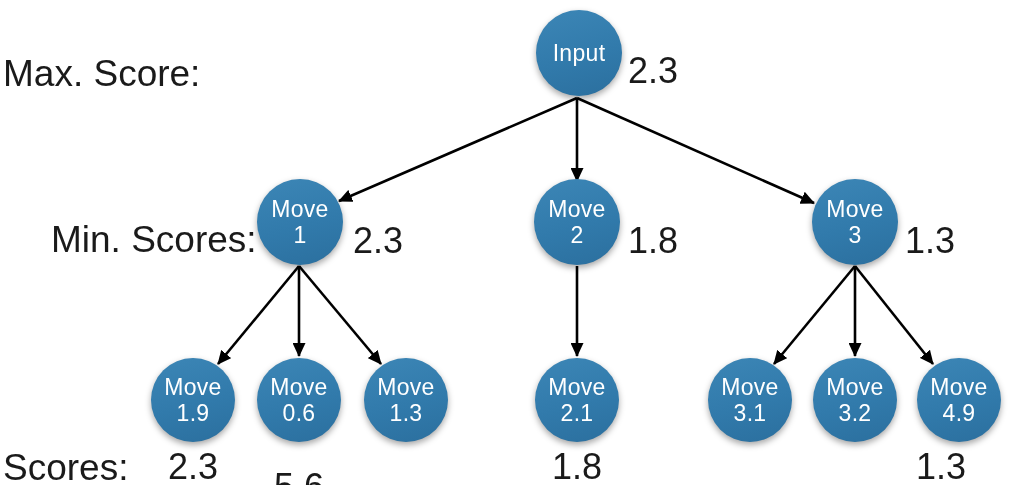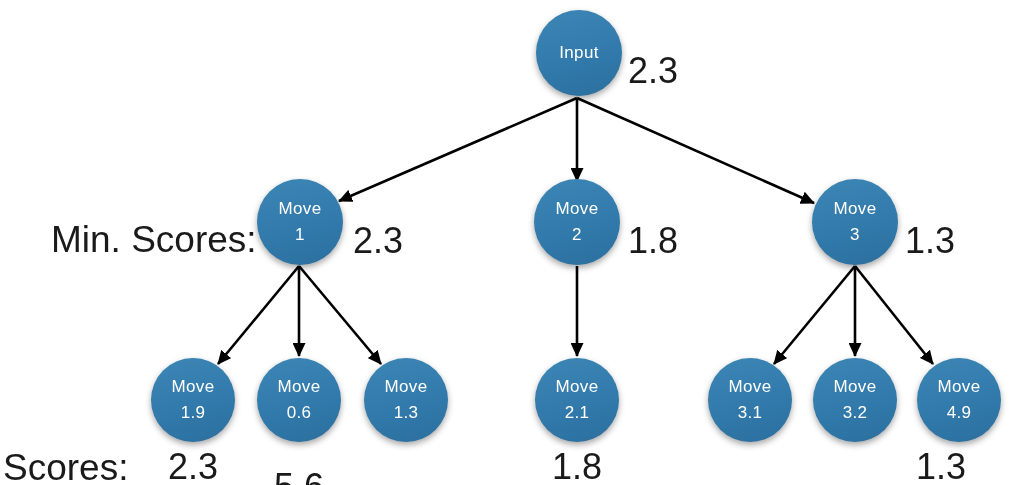--- a/index.html
+++ b/index.html
@@ -30,21 +30,21 @@
     width: 86px; height: 86px;
     border-radius: 50%;
     background-color: var(--node_fill);
     background-image: linear-gradient(165deg, var(--node_fill_light) 0%, var(--node_fill) 55%, var(--node_fill_dark) 100%);
     box-shadow: 0 3px 6px rgba(0,0,0,0.35);
     display: flex;
     flex-direction: column;
     align-items: center;
     justify-content: center;
     color: #ffffff;
-    font-size: 17px;
+    font-size: 23px;
     line-height: 26px;
     text-align: center;
     letter-spacing: 0.3px;
   }
   .node.leaf { width: 84px; height: 84px; }
   .rowlabel {
     position: absolute;
     font-size: 37px;
     line-height: 42px;
     color: var(--text);
@@ -82,20 +82,21 @@
     <line x1="577" y1="98" x2="814" y2="203" marker-end="url(#ah)"></line>
     <line x1="299" y1="266" x2="218" y2="364" marker-end="url(#ah)"></line>
     <line x1="299" y1="266" x2="299" y2="356" marker-end="url(#ah)"></line>
     <line x1="299" y1="266" x2="381" y2="364" marker-end="url(#ah)"></line>
     <line x1="577" y1="266" x2="577" y2="356" marker-end="url(#ah)"></line>
     <line x1="855" y1="266" x2="774" y2="364" marker-end="url(#ah)"></line>
     <line x1="855" y1="266" x2="855" y2="356" marker-end="url(#ah)"></line>
     <line x1="855" y1="266" x2="933" y2="364" marker-end="url(#ah)"></line>
   </svg>
 
+  <div class="rowlabel" style="left:3px; top:53px;">Max. Score:</div>
   <div class="rowlabel" style="left:3px; top:219px;margin-left:48px;">Min. Scores:</div>
   <div class="rowlabel" style="left:3px; top:447px;">Scores:</div>
 
   <div class="node" style="left:536px; top:10px;">
     <span>Input</span>
   </div>
   <div class="score" style="left:628px; top:50px;">2.3</div>
 
   <div class="node" style="left:257px; top:179px;">
     <span>Move</span>

